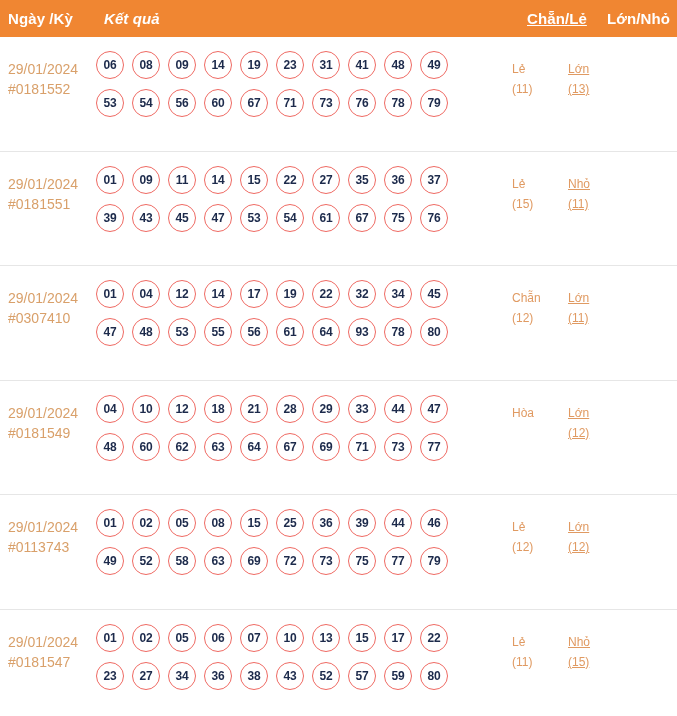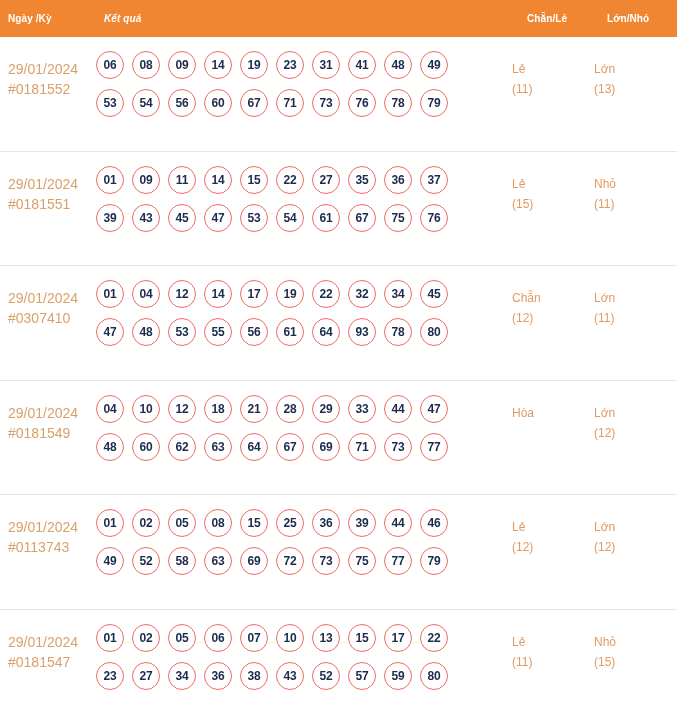--- a/index.html
+++ b/index.html
@@ -20,28 +20,28 @@
   
   .thead {
     height: 37px;
     background: #f08632;
     display: flex;
     align-items: center;
     position: relative;
   }
   .th {
     color: #ffffff;
-    font-size: 10px;
+    font-size: 15px;
     font-weight: bold;
     letter-spacing: 0.1px;
     white-space: nowrap;
   }
   .th-date   { position: absolute; left: 8px; }
   .th-result { position: absolute; left: 104px; font-style: italic; }
-  .th-oddeven{ position: absolute; left: 527px; }
+  .th-oddeven{ position: absolute; left: 527px; text-decoration: underline; }
   .th-bigsml { position: absolute; left: 607px; }
 
   
   .row {
     position: relative;
     height: 114.5px;
     border-bottom: 1px solid #e6e6e6;
   }
   .row:last-child { border-bottom: none; }
 
@@ -86,21 +86,21 @@
 
   .cell-parity, .cell-size {
     position: absolute;
     top: 22px;
     text-align: left;
     color: #e09a62;
     font-size: 12px;
     line-height: 20px;
   }
   .cell-parity { left: 512px; width: 78px; }
-  .cell-size   { left: 594px; width: 78px; }
+  .cell-size   { left: 568px; width: 78px; text-decoration: underline; }
   .cell-parity .lbl, .cell-size .lbl { display: block; white-space: nowrap; }
   .cell-parity .cnt, .cell-size .cnt { display: block; white-space: nowrap; }
   .cnt:empty { display: none; }
 </style>
 </head>
 <body>
 
 <div id="app">
 
   <div class="thead">

